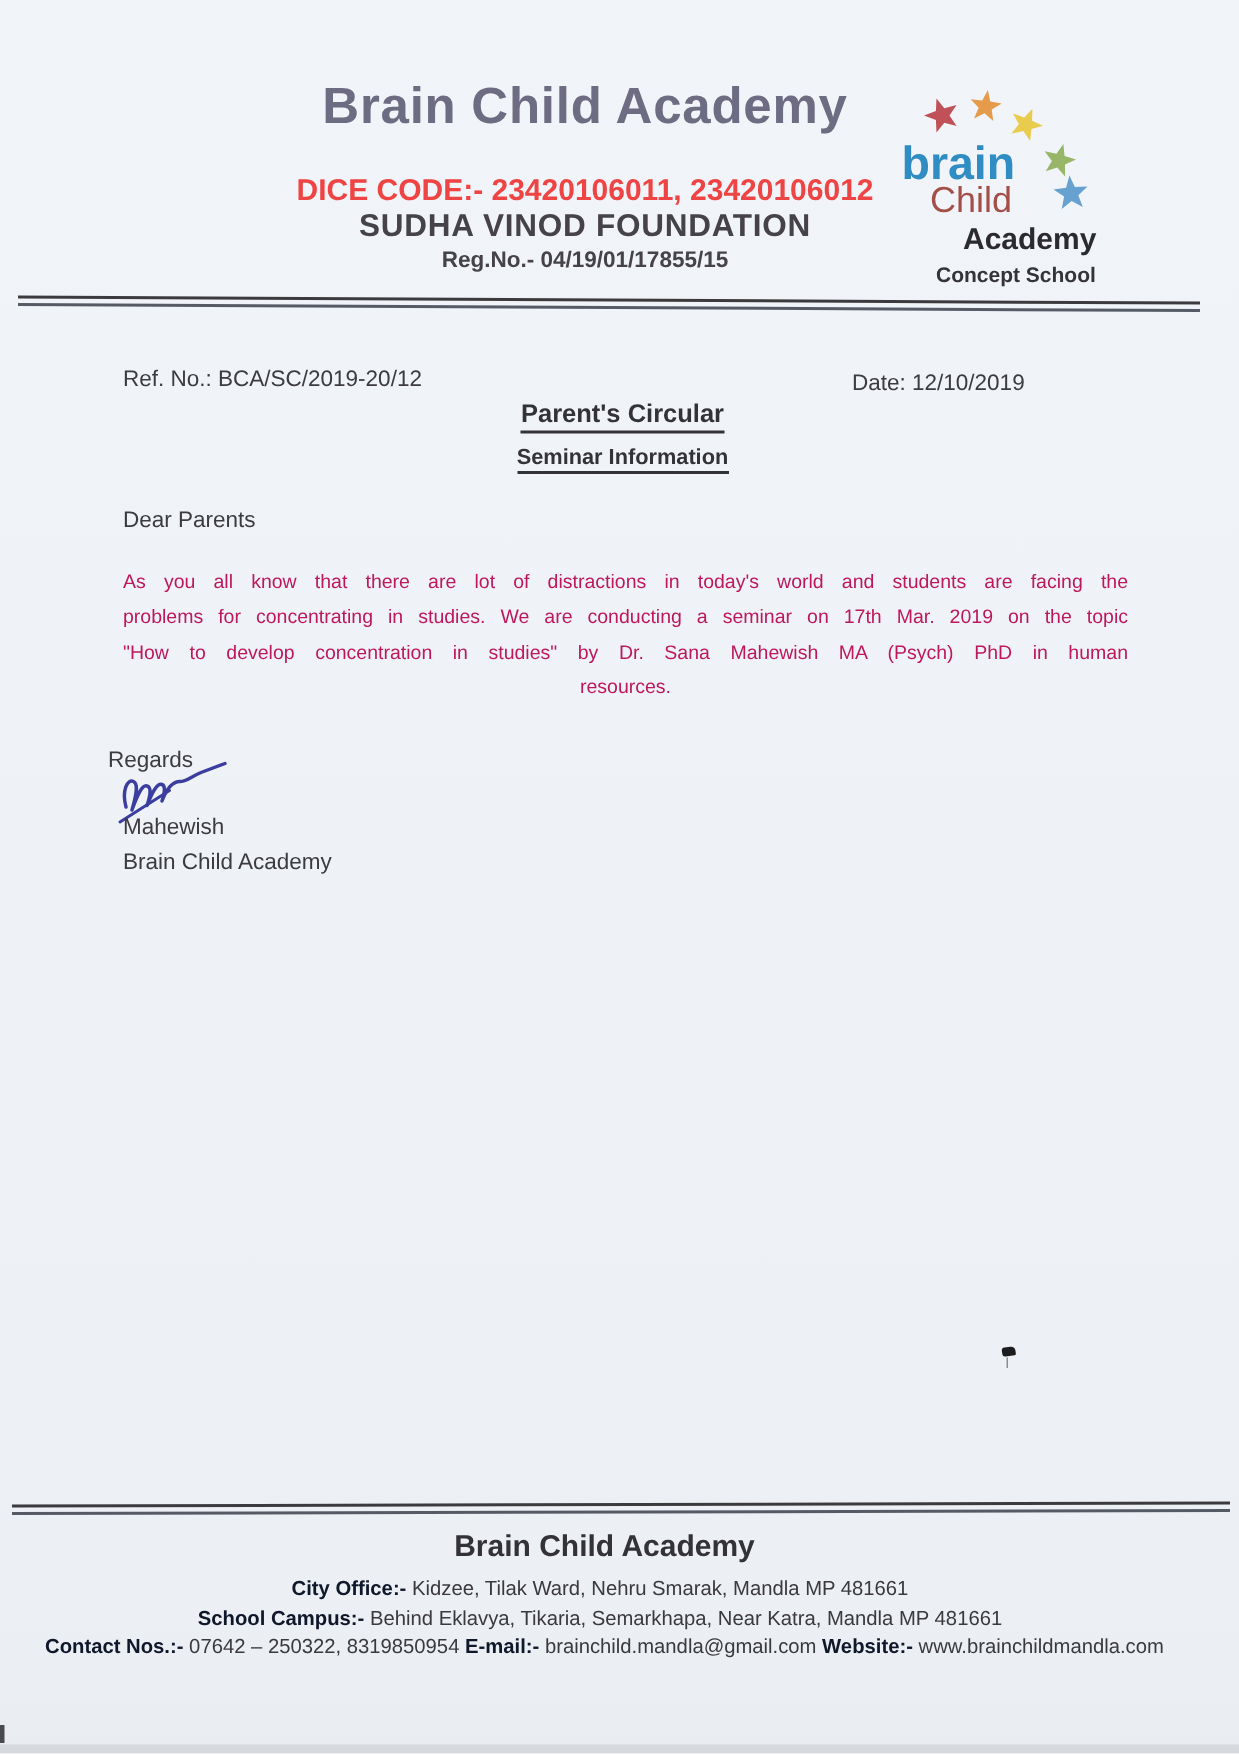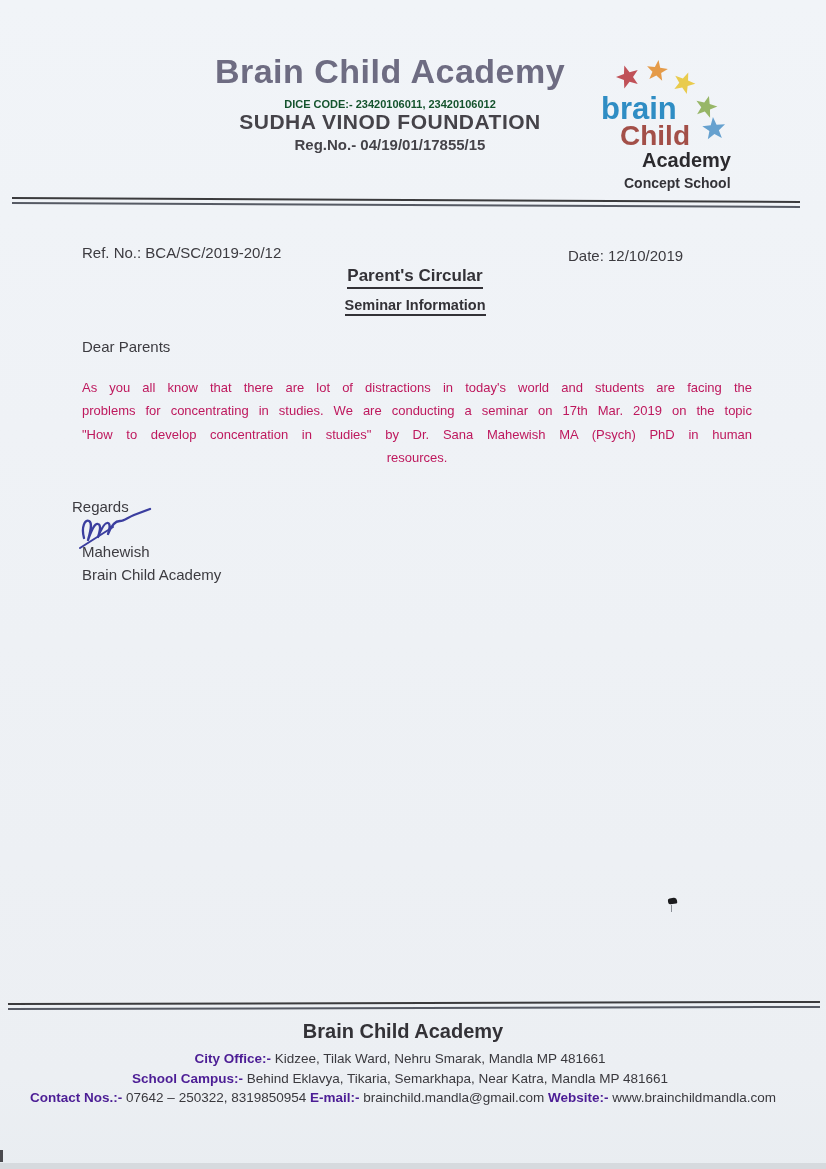--- a/index.html
+++ b/index.html
@@ -11,30 +11,30 @@
     background: linear-gradient(180deg, #f1f4f8 0%, #eef1f5 55%, #ecEFf3 92%, #e9edf1 100%);
     color: #3c3b40;
   }
   .abs { position: absolute; }
 
   
   .header-center { left: 90px; top: 52px; width: 600px; text-align: center; }
   .school-title {
     font-size: 34px; font-weight: bold; color: #6e6c82; letter-spacing: 0.5px;
   }
-  .dice-code { margin-top: 7px; font-size: 11px; font-weight: bold; color: #14532d; }
+  .dice-code { margin-top: 25px; font-size: 20px; font-weight: bold; color: #ef4444; }
   .managed-by { margin-top: 9px; font-size: 14.5px; font-weight: bold; color: #454349; }
   .foundation { font-size: 21px; font-weight: bold; color: #454349; letter-spacing: 0.5px; }
   .reg-no { margin-top: 2px; font-size: 15px; font-weight: bold; color: #454349; }
 
   
   .logo { left: 593px; top: 45px; width: 185px; height: 150px; }
   .logo svg.stars { position: absolute; left: 0; top: 0; }
   .logo-brain { position: absolute; left: 8px; top: 46px; font-size: 31px; font-weight: bold; color: #2f8dc4; }
-  .logo-child { position: absolute; left: 27px; top: 75px; font-size: 28px; font-weight: bold; color: #a34f48; text-align: right; }
+  .logo-child { position: absolute; left: 27px; top: 75px; font-size: 24px; font-weight: normal; color: #a34f48; text-align: right; }
   .logo-academy { position: absolute; left: 49px; top: 104px; font-size: 20px; font-weight: bold; color: #2b2a2e; }
   .logo-concept { position: absolute; left: 31px; top: 130px; font-size: 14px; font-weight: bold; color: #343338; }
 
   
   .dbl-rule { height: 8px; }
   .dbl-rule .l1 { height: 2px; background: #3b3b3d; }
   .dbl-rule .l2 { height: 2px; background: #565a64; margin-top: 3px; }
   .rule-top { left: 12px; top: 199px; width: 788px; transform: rotate(0.3deg); }
   .rule-bottom { left: 8px; top: 1002px; width: 812px; transform: rotate(-0.15deg); }
 
@@ -65,21 +65,21 @@
   .ink-speck { left: 668px; top: 898px; width: 9px; height: 6px; background: #1c1c1e;
     border-radius: 2px 3px 1px 2px; transform: rotate(-8deg); }
   .ink-speck-tail { left: 671px; top: 905px; width: 1px; height: 7px; background: #8a8f96; }
   .scan-edge-bottom { left: 0; bottom: 0; width: 826px; height: 6px; background: #d6dade; }
   .scan-mark-bl { left: 0; top: 1150px; width: 3px; height: 12px; background: #4a4a4e; }
 
   
   .footer-name { left: 0; top: 1020px; width: 806px; text-align: center;
     font-size: 20px; font-weight: bold; color: #333237; }
   .footer-line { left: 0; top: 0; width: 800px; text-align: center; font-size: 13.5px; color: #3a393e; }
-  .footer-line b { color: #4c1d95; }
+  .footer-line b { color: #0f172a; }
   .f-city { top: 1051px; }
   .f-campus { top: 1071px; }
   .f-contact { top: 1090px; width: 806px; }
 </style>
 </head>
 <body>
 
 <div class="abs header-center">
   <div class="school-title">Brain Child Academy</div>
   <div class="dice-code">DICE CODE:- 23420106011, 23420106012</div>

